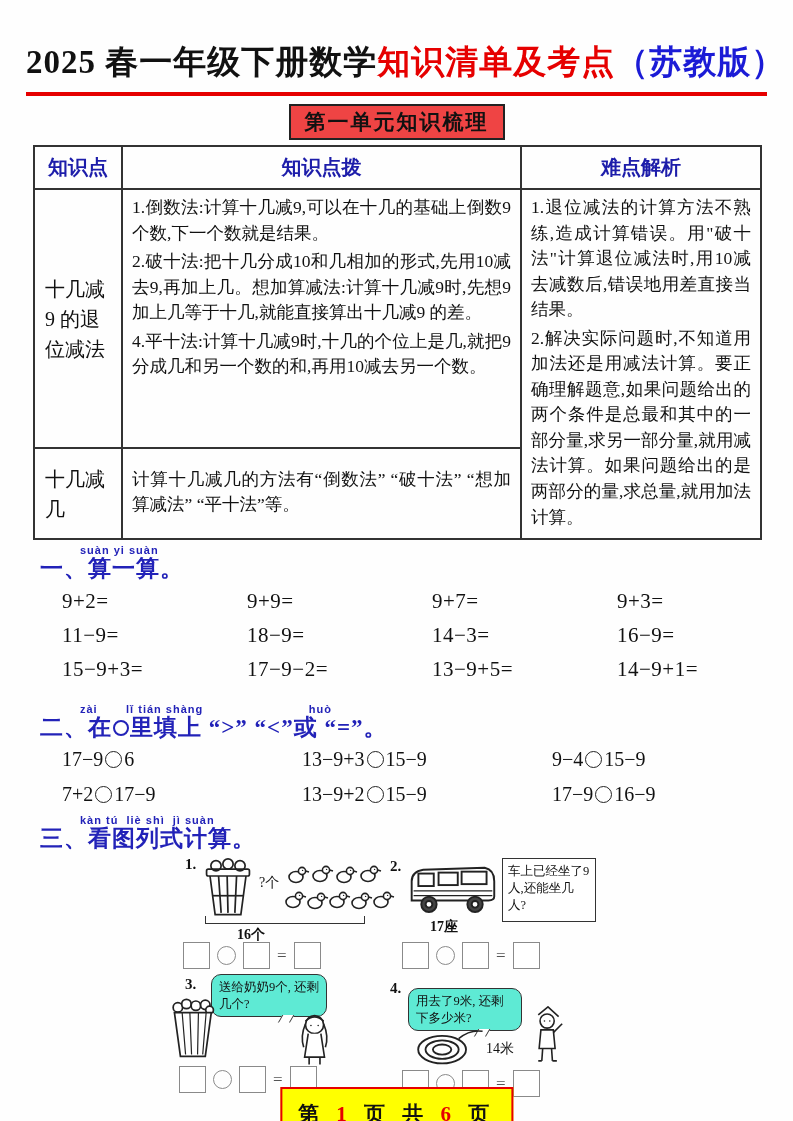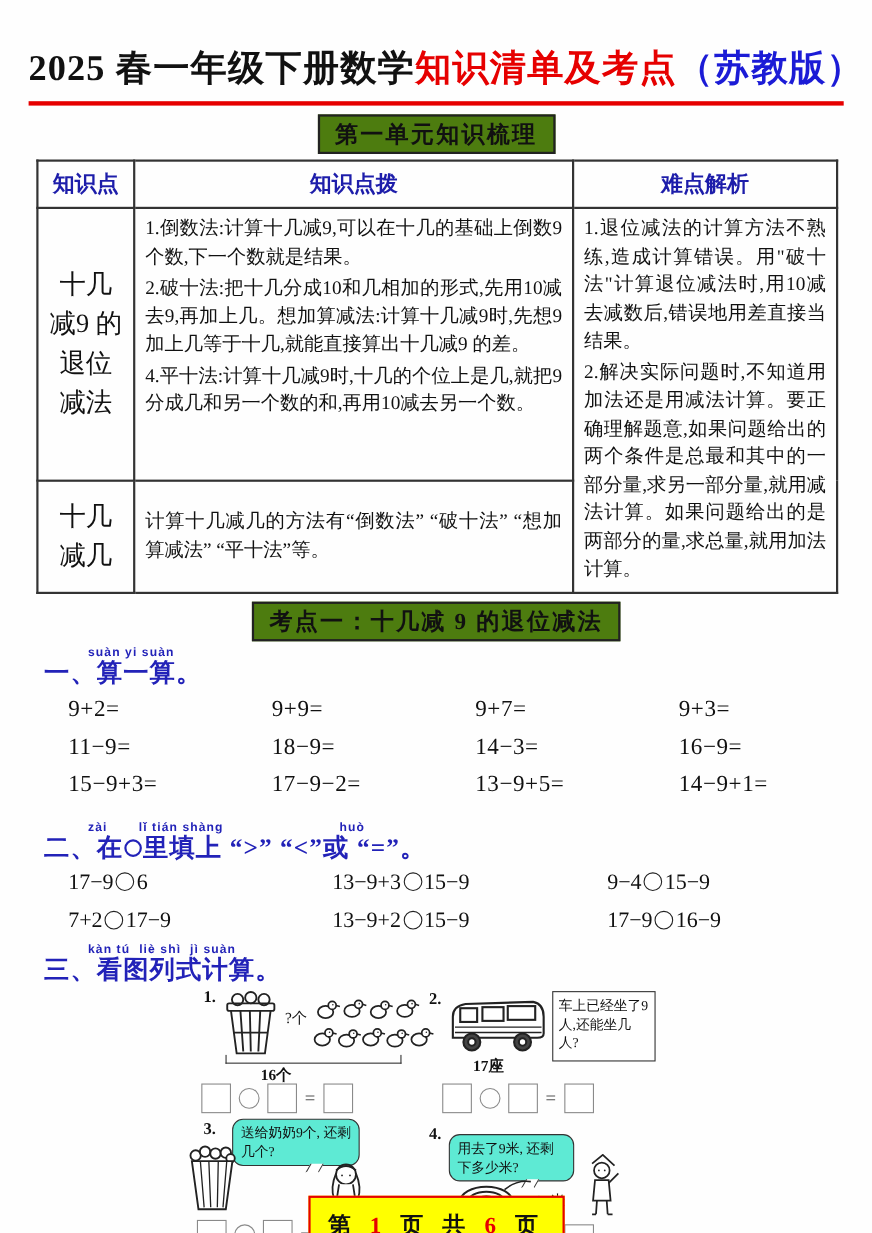--- a/index.html
+++ b/index.html
@@ -12,31 +12,31 @@
   
   .title-wrap { margin:40px 26px 0 26px; text-align:center;
     border-bottom:4px solid #e60000; padding-bottom:7px; }
   .title { font-size:33px; font-weight:bold; letter-spacing:1px; white-space:nowrap; }
   .t-black { color:#111; }
   .t-red { color:#e60000; }
   .t-blue { color:#1b1bd6; }
   
   .banner-row { text-align:center; margin-top:8px; }
   .banner {
-    display:inline-block; background:#4d7c0f; border:2px solid #222;
+    display:inline-block; background:#ef4444; border:2px solid #222;
     font-size:21px; font-weight:bold; padding:2px 14px; letter-spacing:2px; color:#111;
   }
   
   table.ktable { border-collapse:collapse; margin:5px auto 0 33px; table-layout:fixed; width:727px; }
   .ktable th, .ktable td { border:2px solid #333; vertical-align:middle; }
   .ktable th { color:#1d1daa; font-size:20px; font-weight:bold; padding:7px 2px; }
   .col-topic { width:88px; }
   .col-tips  { width:399px; }
   .col-diff  { width:240px; }
-  td.topic-cell { text-align:center; font-size:24px; padding:4px 10px; line-height:1.5;margin-top:40px; }
+  td.topic-cell { font-size:20px; padding:4px 10px; line-height:1.5;margin-top:40px; }
   td.tips-cell, td.diff-cell { font-size:17.5px; line-height:1.46; padding:5px 9px; vertical-align:top; }
   td.tips-cell p, td.diff-cell p { margin:0 0 3px 0; text-align:justify; }
   td.tips-cell.middle { vertical-align:middle; }
   
   .section { margin-left:40px; margin-right:30px; }
   .pinyin { color:#2222b8; font-size:11px; font-weight:bold; white-space:pre;
             font-family:"Liberation Sans","DejaVu Sans",sans-serif; letter-spacing:1px; }
   .sec-head { color:#2222b8; font-size:23px; font-weight:bold; letter-spacing:1px; line-height:1.15; }
   .sec-one { margin-top:4px; }
   .grid-calc {
@@ -120,23 +120,20 @@
     </tr>
     <tr>
       <td class="topic-cell">十几减几</td>
       <td class="tips-cell middle">
         <p>计算十几减几的方法有“倒数法” “破十法” “想加算减法” “平十法”等。</p>
       </td>
     </tr>
   </tbody>
     </table>
 
-  <div class="banner-row" style="margin-top:7px;">
-    <span class="banner">考点一：十几减 9 的退位减法</span>
-  </div>
 
   <div class="section sec-one">
     <div class="pinyin" style="margin-left:40px;">suàn yi suàn</div>
     <div class="sec-head">一、算一算。</div>
     <div class="grid-calc">
       <span>9+2=</span>
       <span>9+9=</span>
       <span>9+7=</span>
       <span>9+3=</span>
       <span>11−9=</span>

